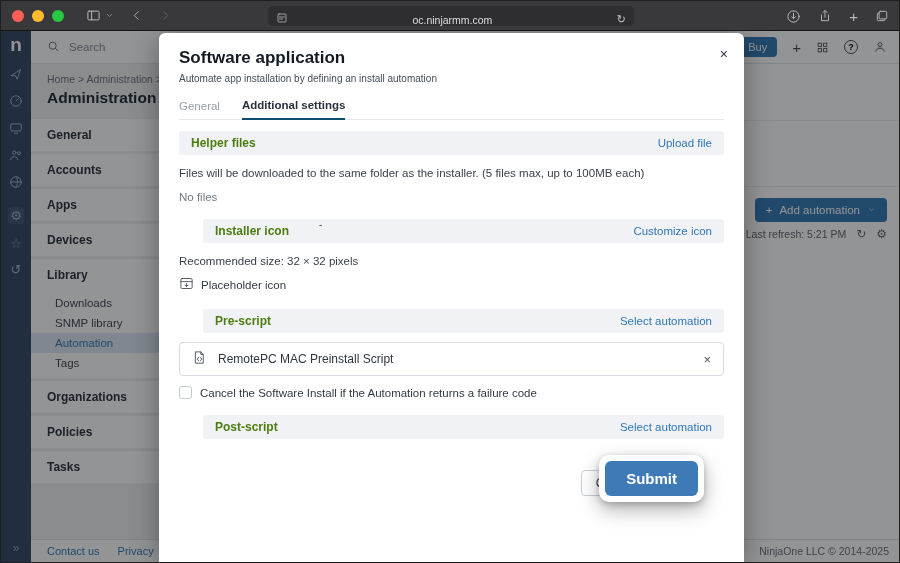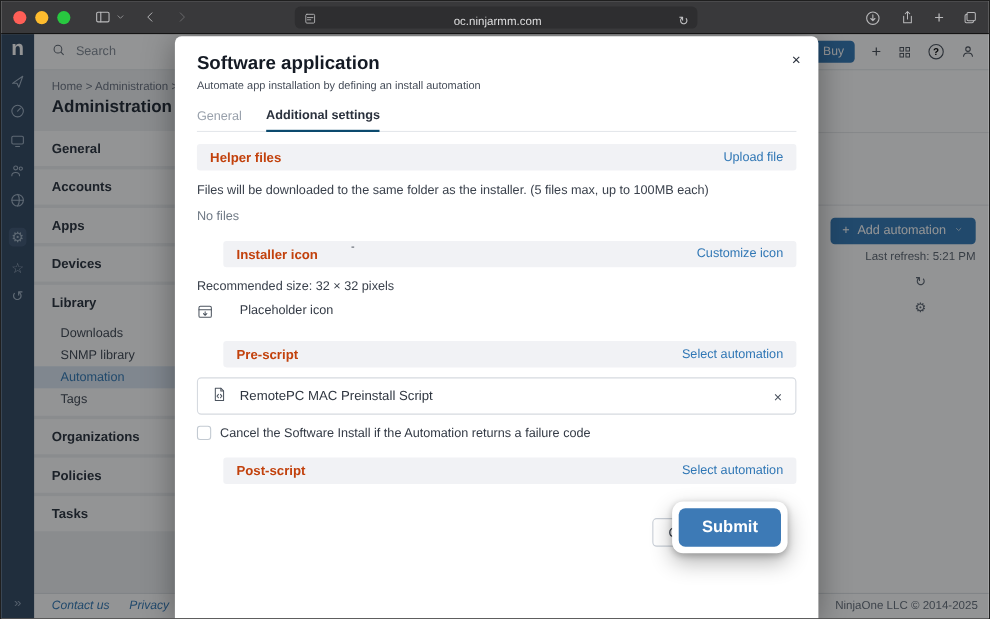--- a/index.html
+++ b/index.html
@@ -57,55 +57,55 @@
   .nav-sub { padding:4px 16px 4px 24px; font-size:11.5px; color:#3c4450; }
   .nav-sub.selected { background:#dce8f4; color:#3077b5; }
 
   .content-area { position:absolute; left:380px; right:0; top:33px; bottom:23px; background:#fff; }
   .content-area .div1 { position:absolute; top:56px; left:0; right:0; border-bottom:1px solid #e7e9ec; }
   .content-area .div2 { position:absolute; top:122px; left:0; right:0; border-bottom:1px solid #e7e9ec; }
   .add-automation { position:absolute; top:134px; right:12px; background:#3077b5; color:#fff; border:none;
                     border-radius:4px; font-size:11.5px; padding:6px 11px; display:flex; align-items:center; gap:7px; }
   .add-automation .sep { opacity:.8; }
   .last-refresh { position:absolute; top:163px; right:12px; display:flex; align-items:center; gap:10px;
-                  font-size:10.5px; color:#5b6470;flex-direction:column; }
+                  font-size:10.5px; color:#5b6470; }
 
   .footer { position:absolute; left:30px; right:0; bottom:0; height:23px; background:#fff;
             border-top:1px solid #dfe2e6; display:flex; align-items:center; }
   .footer-links { display:flex; gap:18px; margin-left:16px; font-size:11px; color:#3077b5; }
-  .footer-links .lnk { display:flex; gap:4px; align-items:center;font-style:italic; }
+  .footer-links .lnk { display:flex; gap:4px; align-items:center; }
   .copyright { margin-left:auto; margin-right:10px; font-size:10.5px; color:#656e7a; }
 
   .overlay { position:absolute; top:30px; left:0; right:0; bottom:0; background:rgba(15,17,20,.45); z-index:10; }
 
   
   .modal { position:absolute; left:158px; top:32px; width:585px; bottom:0; background:#fff; z-index:20;
            border-radius:6px 6px 0 0; box-shadow:0 4px 28px rgba(0,0,0,.35); }
   .modal-close { position:absolute; top:14px; right:16px; font-size:14px; color:#2e3540; background:none; border:none; line-height:1; }
   .modal-title { padding:15px 20px 0; font-size:17px; font-weight:700; color:#141a24; }
   .modal-sub { padding:5px 20px 0; font-size:10px; color:#454c58; }
   .tabs { margin:15px 20px 0; display:flex; gap:22px; border-bottom:1px solid #e4e7eb; }
   .tab { padding-bottom:7px; font-size:11.5px; color:#98a0ab; background:none; border:none; }
   .tab.active { color:#2a313d; font-weight:700; border-bottom:2px solid #0c4a6e; margin-bottom:-1px; }
   .modal-body { padding:11px 20px 0; }
   .sec-bar { background:#f1f2f5; border-radius:3px; padding:5px 12px; display:flex; align-items:center; }
-  .sec-heading { font-size:12px; font-weight:700; color:#c2410c; }
+  .sec-heading { font-size:12px; font-weight:700; color:#4d7c0f; }
   .sec-link { margin-left:auto; font-size:11.5px; color:#3077b5; background:none; border:none; }
   .dash-note { position:relative; top:-7px; margin-left:30px; font-size:10px; color:#3a414c; }
   .sec-text { margin-top:12px; font-size:11.5px; color:#3a414c; }
   .muted { color:#707a86; }
-  .icon-row { margin:9px 0 0; display:flex; align-items:flex-start; gap:24px; font-size:11.5px; color:#333a45; }
+  .icon-row { margin:9px 0 0; display:flex; align-items:center; gap:7px; font-size:11.5px; color:#333a45; }
   .icon-row svg, .script-row svg { stroke:#4c545f; fill:none; stroke-width:1.5; stroke-linecap:round; stroke-linejoin:round; } .mt16 { margin-top:16px;margin-left:24px; }
   .script-row { margin-top:9px; border:1px solid #d6dae0; border-radius:4px; padding:7px 12px;
                 display:flex; align-items:center; gap:11px; font-size:12px; color:#2f3640; }
   .script-x { margin-left:auto; background:none; border:none; font-size:13px; color:#4a525e; line-height:1; }
   .check-row { margin-top:10px; display:flex; align-items:center; gap:8px; }
   .checkbox { width:13px; height:13px; border:1px solid #c3cad2; border-radius:3px; background:#fff; flex:none; }
   .check-label { font-size:11.5px; color:#333a45; }
-  .btn-zone { position:relative; height:60px; margin:16px 8px 0; }
+  .btn-zone { position:relative; height:60px; margin:16px 20px 0; }
   .cancel-btn { position:absolute; right:56px; top:15px; background:#fff; border:1px solid #c9cfd7;
                 border-radius:4px; padding:5px 14px; font-size:12px; color:#343c49; }
   .submit-card { position:absolute; right:0; top:0; background:#fff; border-radius:10px; padding:6px;
                  box-shadow:0 8px 20px rgba(0,0,0,.30), 0 2px 6px rgba(0,0,0,.22); }
   .submit-btn { background:#3d7ab6; border:none; border-radius:6px; color:#fff; font-size:15px;
                 font-weight:600; padding:9px 21px; font-family:inherit; }
 </style>
 </head>
 <body>
 

